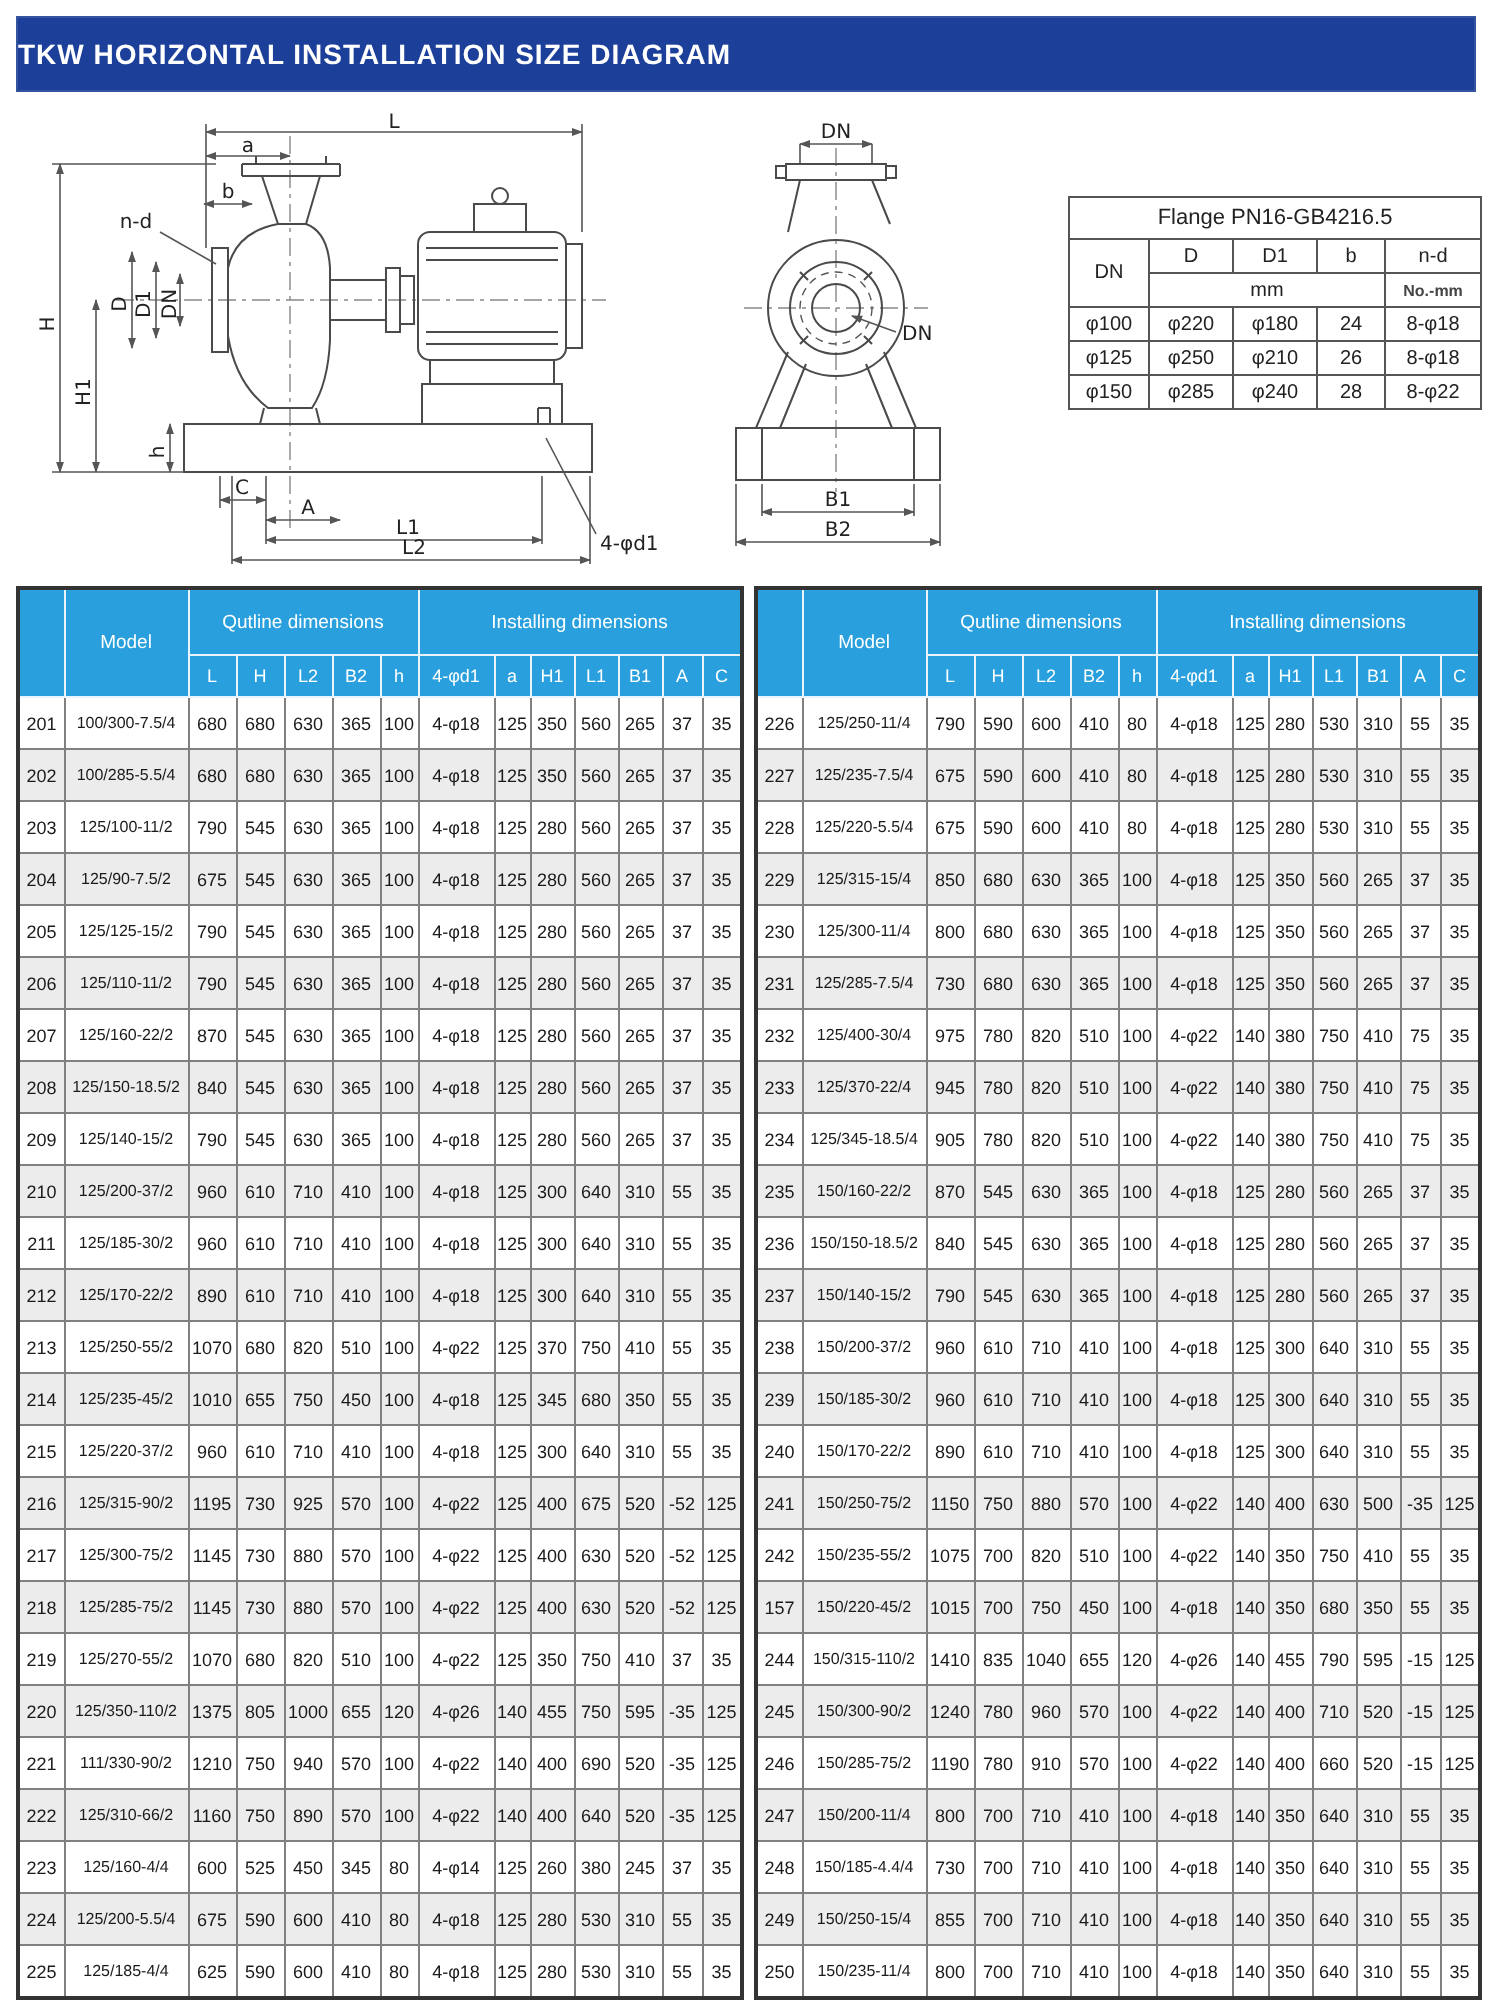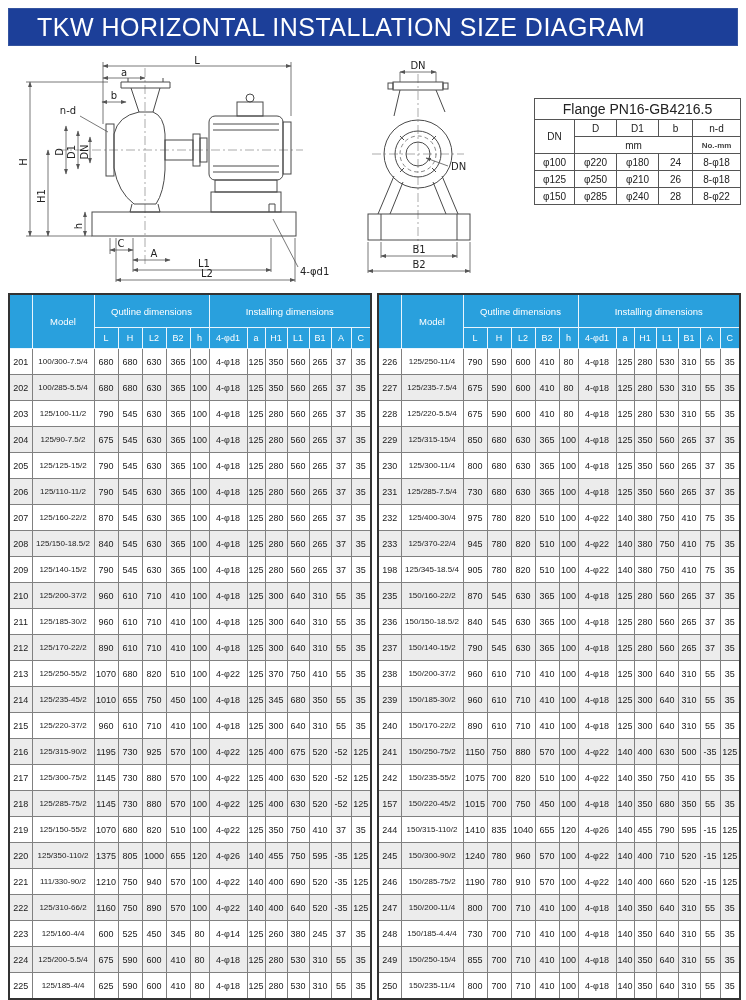--- a/index.html
+++ b/index.html
@@ -3,38 +3,38 @@
 <meta charset="utf-8">
 <style>
   html,body{margin:0;padding:0;background:#fff;}
   body{font-family:"Liberation Sans",sans-serif;color:#222;}
   .page{position:relative;width:746px;height:1000px;background:#fff;overflow:hidden;}
 
   
   .title-bar{
     position:absolute;left:8px;top:8px;right:8px;height:38px;
     background:#1c3f99;border:1px solid #35549f;
-    color:#fff;font-size:25px;font-weight:normal;letter-spacing:.5px;
-    display:flex;align-items:center;padding-left:28px;box-sizing:border-box;
+    color:#fff;font-size:14px;font-weight:bold;letter-spacing:.5px;
+    display:flex;align-items:center;box-sizing:border-box;
   }
 
   
   .drawings{position:absolute;left:0;top:52px;width:746px;height:240px;}
   .svg-side{position:absolute;left:18px;top:2px;}
   .svg-front{position:absolute;left:348px;top:2px;}
   svg text{font-family:"DejaVu Sans",sans-serif;font-size:10px;fill:#222;}
   .ln{stroke:#4a4a4a;stroke-width:1;fill:none;}
   .dim{stroke:#555;stroke-width:.8;fill:none;}
   .cl{stroke:#888;stroke-width:.7;fill:none;stroke-dasharray:9 3 2 3;}
   .dash{stroke:#555;stroke-width:.7;fill:none;stroke-dasharray:4 3;}
 
   
   .flange{position:absolute;left:534px;top:46px;width:206px;border-collapse:collapse;table-layout:fixed;}
   .flange th,.flange td{border:1px solid #555;font-size:10px;font-weight:normal;text-align:center;padding:1px 0;height:14px;overflow:hidden;white-space:nowrap;}
-  .flange .ttl{font-size:14px;height:18px;}
+  .flange .ttl{font-size:11px;height:18px;}
   .flange .small{font-size:8px;color:#444;font-weight:bold;}
 
   
   .main{position:absolute;top:293px;width:362px;border-collapse:collapse;table-layout:fixed;border:2px solid #333;}
   .main.left{left:8px;}
   .main.right{left:377px;}
   .main th{background:#29a0dd;color:#fff;font-weight:normal;border:1px solid #e8f5fd;font-size:9px;padding:0;overflow:hidden;white-space:nowrap;}
   .main thead tr:first-child th{height:32px;font-size:9.5px;}
   .main thead tr:last-child th{height:20px;}
   .main td{border:1px solid #808080;font-size:9px;text-align:center;height:25px;padding:0 1px;overflow:hidden;white-space:nowrap;color:#1a1a1a;}
@@ -538,21 +538,21 @@
           <td>4-φ22</td>
           <td>125</td>
           <td>400</td>
           <td>630</td>
           <td>520</td>
           <td>-52</td>
           <td>125</td>
         </tr>
         <tr>
           <td>219</td>
-          <td>125/150-55/2</td>
+          <td>125/270-55/2</td>
           <td>1070</td>
           <td>680</td>
           <td>820</td>
           <td>510</td>
           <td>100</td>
           <td>4-φ22</td>
           <td>125</td>
           <td>350</td>
           <td>750</td>
           <td>410</td>
@@ -820,21 +820,21 @@
           <td>100</td>
           <td>4-φ22</td>
           <td>140</td>
           <td>380</td>
           <td>750</td>
           <td>410</td>
           <td>75</td>
           <td>35</td>
         </tr>
         <tr>
-          <td>198</td>
+          <td>234</td>
           <td>125/345-18.5/4</td>
           <td>905</td>
           <td>780</td>
           <td>820</td>
           <td>510</td>
           <td>100</td>
           <td>4-φ22</td>
           <td>140</td>
           <td>380</td>
           <td>750</td>

